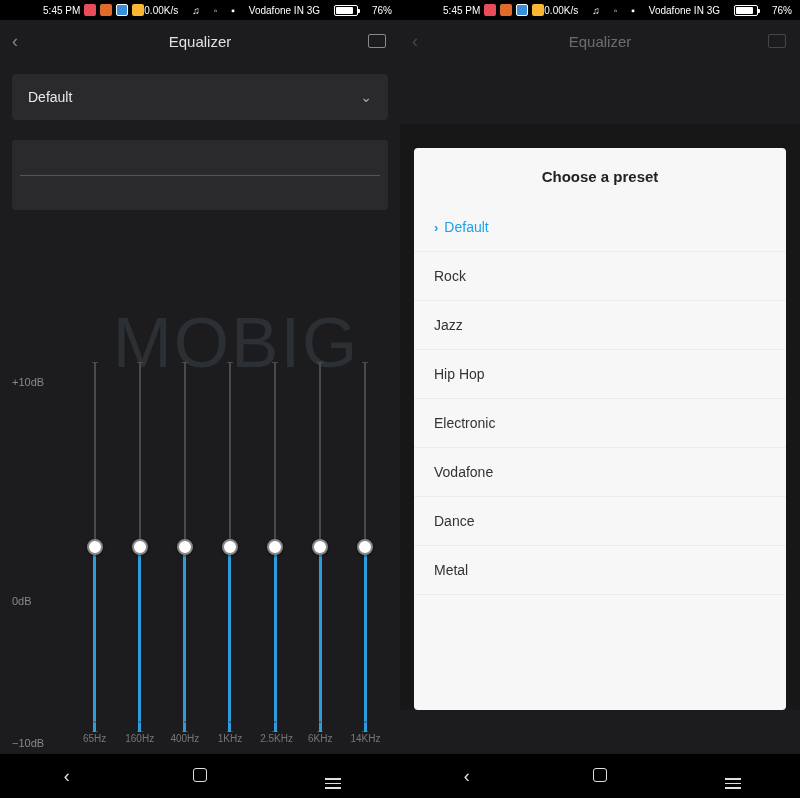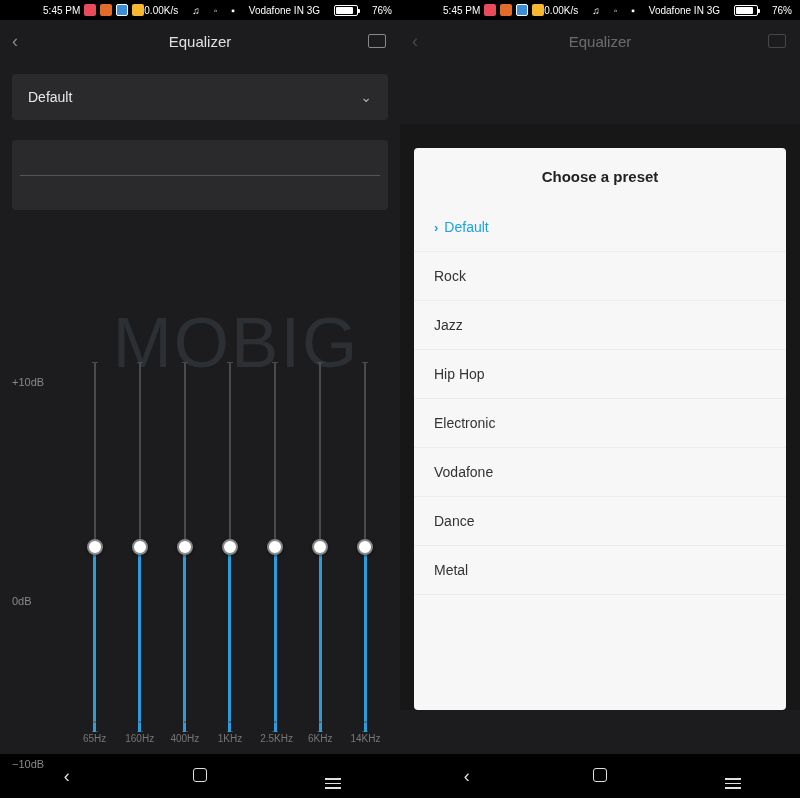--- a/index.html
+++ b/index.html
@@ -25,21 +25,21 @@
 .content { flex: 1; padding: 12px; position: relative; }
 .dropdown { background: #2a2a2c; border-radius: 4px; height: 46px; display: flex; align-items: center; justify-content: space-between; padding: 0 16px; color: #e8e8e8; font-size: 14px; }
 .chevron-down { font-size: 14px; color: #aaa; }
 .waveform { margin-top: 20px; background: #2a2a2c; border-radius: 4px; height: 70px; position: relative; }
 .waveform::before { content: ''; position: absolute; left: 8px; right: 8px; top: 50%; height: 1px; background: #555; }
 .watermark { position: absolute; top: 240px; left: 50%; transform: translateX(-50%); font-size: 71px; font-weight: 400; color: rgba(90, 105, 120, 0.25); letter-spacing: 2px; pointer-events: none; margin-left: 36px; }
 .eq-area { position: absolute; top: 300px; left: 12px; right: 12px; bottom: 0; }
 .db-labels { position: absolute; left: 0; width: 50px; font-size: 11px; color: #888; }
 .db-top { top: 14px; }
 .db-mid { top: 193px; margin-top: 40px; }
-.db-bot { top: 375px; margin-top: 21px; }
+.db-bot { top: 375px; }
 .sliders { position: absolute; left: 60px; right: 0; top: 0; bottom: 40px; display: flex; justify-content: space-around; }
 .slider { width: 30px; display: flex; flex-direction: column; align-items: center; position: relative; height: 370px; }
 .slider-track { width: 2px; height: 100%; background: #4a4a4c; position: relative; }
 .slider-track-tick { position: absolute; width: 6px; height: 1px; background: #4a4a4c; left: -2px; }
 .slider-fill { position: absolute; bottom: 0; width: 3px; left: -0.5px; background: #2d9cdb; }
 .slider-thumb { position: absolute; width: 16px; height: 16px; border-radius: 50%; background: #fff; border: 2px solid #888; left: 50%; transform: translate(-50%, -50%); box-shadow: 0 1px 3px rgba(0,0,0,0.5); }
 .freq-labels { position: absolute; left: 60px; right: 0; bottom: 10px; display: flex; justify-content: space-around; font-size: 10px; color: #777; }
 .freq-labels span { width: 30px; text-align: center; }
 .freq-dots { position: absolute; left: 60px; right: 0; bottom: 28px; display: flex; justify-content: space-around; }
 .freq-dots span { width: 30px; text-align: center; color: #555; font-size: 8px; }

